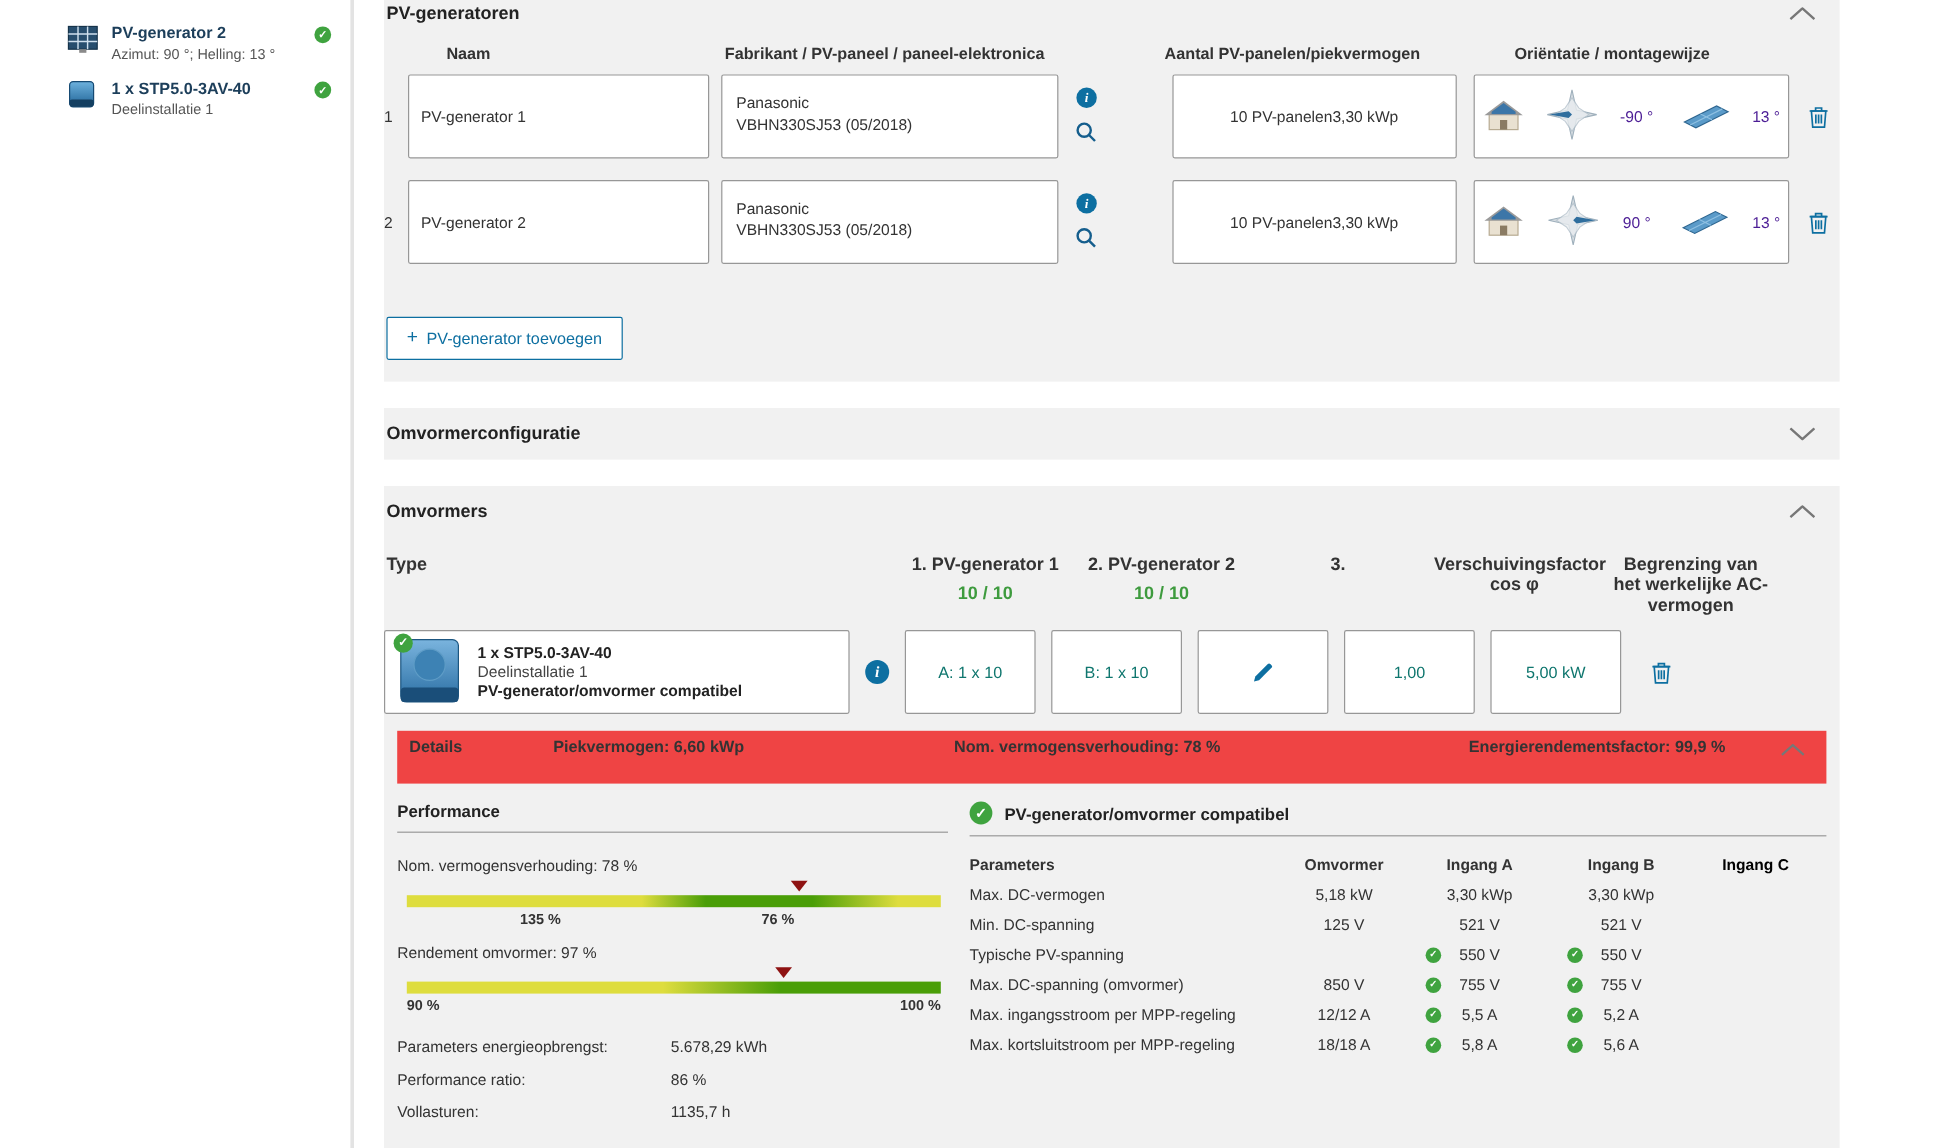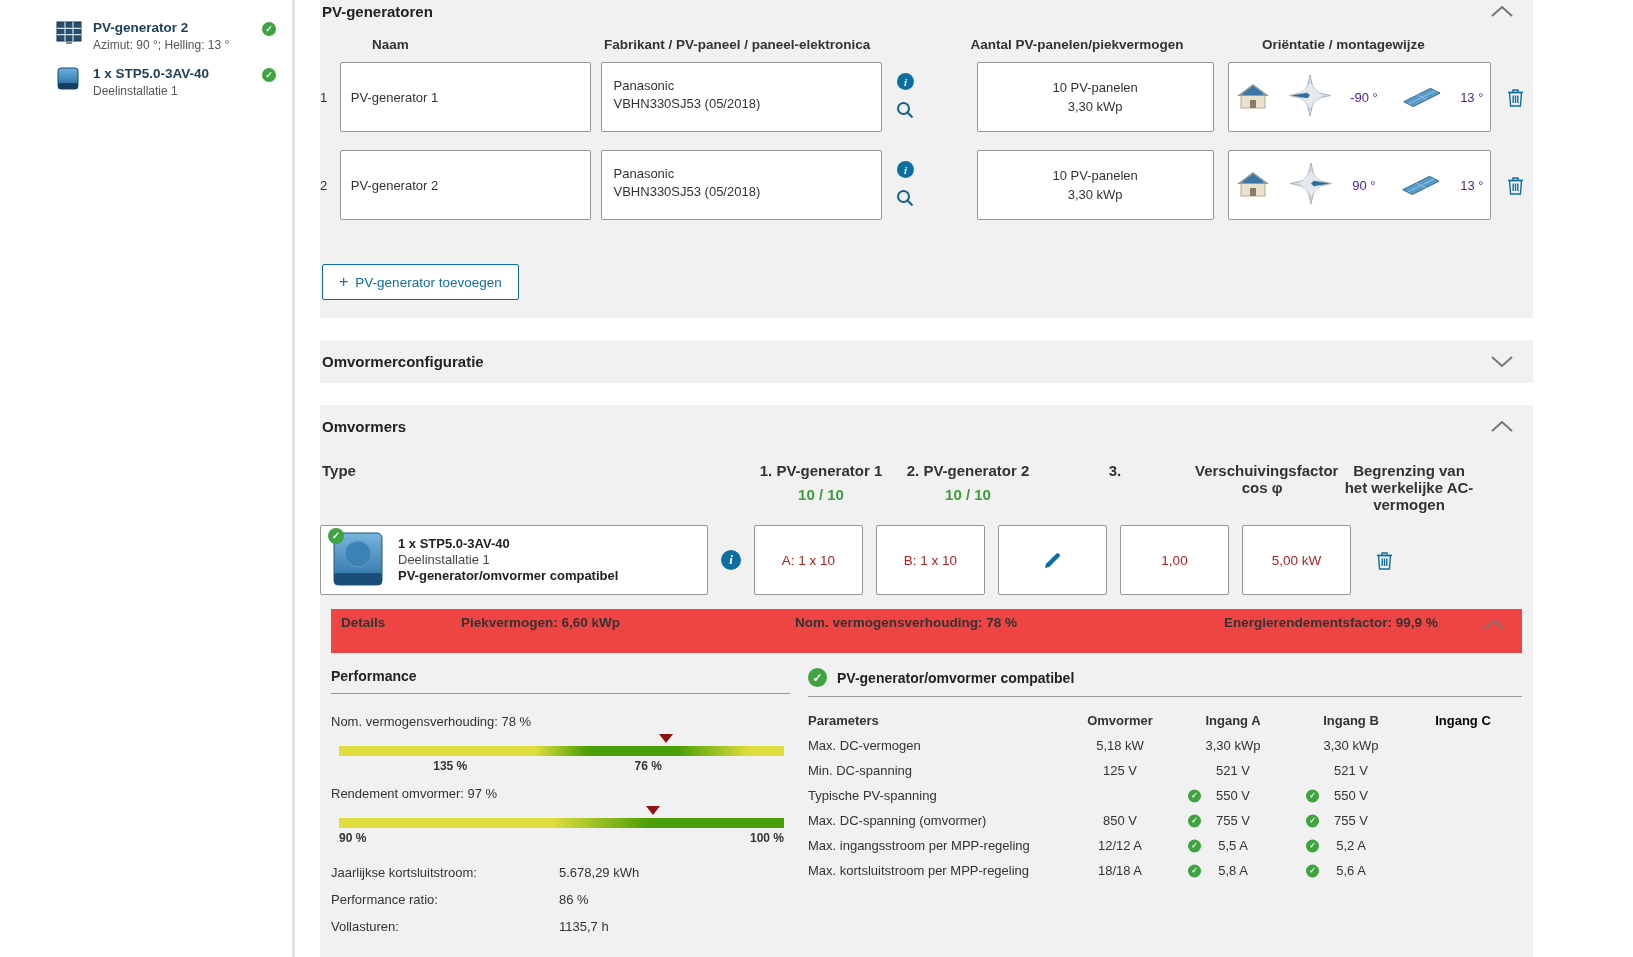--- a/index.html
+++ b/index.html
@@ -41,21 +41,21 @@
   .hw-ic { width:47px; }
   .hw-aantal { width:238px; text-align:center; }
   .hw-orient { width:267px; margin-left:14px; text-align:center; }
   .pv-row { display:flex; height:70px; margin-bottom:18px; }
   .col-num { width:20px; display:flex; align-items:center; }
   .col-naam { width:254px; }
   .col-naam input { display:block; width:100%; height:100%; border:1px solid #979797; border-radius:2px; background:#fff; padding:0 10px; font:inherit; color:#333; }
   .col-fab { width:285px; margin-left:10px; padding:14px 12px; cursor:pointer; }
   .fab-l1, .fab-l2 { line-height:18px; }
   .col-ic { width:47px; display:flex; flex-direction:column; align-items:center; justify-content:center; gap:9px; }
-  .col-aantal { width:240px; display:flex; flex-direction:column; align-items:center; justify-content:center; cursor:pointer;margin-left:48px; }
+  .col-aantal { width:240px; display:flex; flex-direction:row; align-items:center; justify-content:center; cursor:pointer;margin-left:48px; }
   .col-aantal div { line-height:19px; }
   .col-orient { width:267px; margin-left:14px; display:flex; align-items:center; justify-content:space-between; padding:0 7px; cursor:pointer; }
   .orient-val { font-size:13px; color:#4c1d95; white-space:nowrap; }
   .col-trash { width:36px; margin-left:6px; display:flex; align-items:center; justify-content:center; }
   .icon-btn { cursor:pointer; display:inline-flex; background:none; border:none; padding:2px; }
   .info-icon { width:17px; height:17px; border-radius:50%; background:#0d6fa1; color:#fff; font-family:"Liberation Serif", serif; font-style:italic; font-weight:bold; font-size:11px; display:inline-flex; align-items:center; justify-content:center; cursor:pointer; }
   .info-icon.big { width:20px; height:20px; font-size:13px; }
   .add-btn { display:inline-flex; align-items:center; gap:7px; margin:26px 0 0 2px; padding:9px 16px; background:#fff; border:1px solid #0d6fa1; border-radius:2px; color:#0d6fa1; font:inherit; font-size:13.5px; cursor:pointer; }
   .plus-glyph { font-size:16px; line-height:1; }
 
@@ -66,21 +66,21 @@
   .oh-count { margin-top:7px; color:#3e9b3e; font-weight:bold; }
   .omv-row { display:flex; height:70px; }
   .type-box { width:388px; display:flex; align-items:center; gap:13px; padding:0 10px; }
   .inv-wrap { position:relative; width:54px; height:58px; flex:0 0 54px; }
   .inv-wrap .check { position:absolute; left:-3px; top:-3px; }
   .type-lines { line-height:16px; }
   .tl-name { font-weight:bold; color:#222; }
   .tl-sub { color:#444; }
   .tl-compat { font-weight:bold; color:#222; }
   .info-spacer { width:46px; display:flex; align-items:center; justify-content:center; }
-  .omv-box { width:109px; margin-left:13px; display:flex; align-items:center; justify-content:center; color:#b91c1c; font-size:13.5px; cursor:pointer; }
+  .omv-box { width:109px; margin-left:13px; display:flex; align-items:center; justify-content:center; color:#0f766e; font-size:13.5px; cursor:pointer; }
   .omv-box.ml0 { margin-left:0; }
   .omv-trash { width:30px; margin-left:18px; display:flex; align-items:center; justify-content:center; }
 
   
   .details-bar { position:relative; height:44px; background:#ef4444; margin:14px 11px 0; font-weight:bold; font-size:13.5px; }
   .db-item { position:absolute; top:6px; }
   .db-0 { left:10px; } .db-1 { left:130px; } .db-2 { left:464px; } .db-3 { left:893px; }
   .db-chev { position:absolute; right:14px; top:7px; }
 
   
@@ -406,21 +406,21 @@
           <div class="gauge-label" style="margin-top:10px;">Rendement omvormer: 97 %</div>
           <div class="gauge g2">
             <span class="marker" style="left: 70.5%;"></span>
           </div>
           <div class="gauge-ticks">
             <span class="tick tl">90 %</span>
             <span class="tick tr">100 %</span>
           </div>
 
           <div class="stat-row first">
-            <span>Jaarlijkse kortsluitstroom:</span>
+            <span>Parameters energieopbrengst:</span>
             <span>5.678,29 kWh</span>
           </div>
           <div class="stat-row">
             <span>Performance ratio:</span>
             <span>86 %</span>
           </div>
           <div class="stat-row">
             <span>Vollasturen:</span>
             <span>1135,7 h</span>
           </div>

